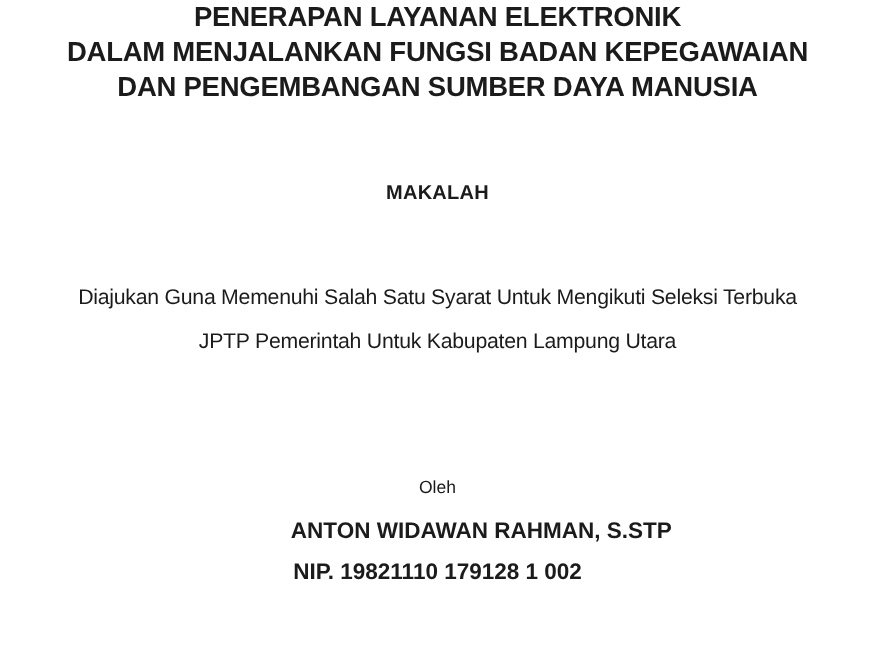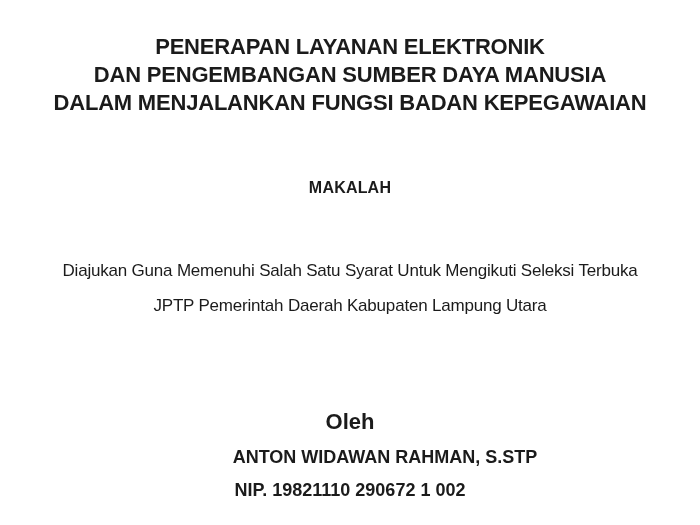--- a/index.html
+++ b/index.html
@@ -16,21 +16,20 @@
     font-family: "Liberation Sans", "DejaVu Sans", sans-serif;
     color: #1b1b1b;
     -webkit-font-smoothing: antialiased;
   }
   .center-line {
     width: 100%;
     text-align: center;
     white-space: nowrap;
   }
   .title-block {
-    padding-top: 33px;
   }
   .title-line {
     font-size: 22px;
     font-weight: bold;
     line-height: 28px;
     letter-spacing: -0.2px;
   }
   .doc-type {
     margin-top: 57px;
     font-size: 16px;
@@ -47,22 +46,22 @@
   }
   .subtitle-2 {
     margin-top: 11px;
     font-size: 17px;
     font-weight: normal;
     line-height: 24px;
     letter-spacing: -0.2px;
   }
   .by-label {
     margin-top: 92px;
-    font-size: 22px;
-    font-weight: bold;
+    font-size: 14px;
+    font-weight: normal;
     line-height: 24px;
   }
   .author-name {
     margin-top: 11px;
     font-size: 18px;
     font-weight: bold;
     line-height: 24px;
     padding-left: 35px;
   }
   .author-nip {
@@ -72,29 +71,29 @@
     line-height: 24px;
   }
 </style>
 </head>
 <body>
 
 <div class="page">
 
   <div class="title-block">
     <div class="center-line title-line">PENERAPAN LAYANAN ELEKTRONIK</div>
+    <div class="center-line title-line">DALAM MENJALANKAN FUNGSI BADAN KEPEGAWAIAN</div>
     <div class="center-line title-line">DAN PENGEMBANGAN SUMBER DAYA MANUSIA</div>
-    <div class="center-line title-line">DALAM MENJALANKAN FUNGSI BADAN KEPEGAWAIAN</div>
   </div>
 
   <div class="center-line doc-type">MAKALAH</div>
 
   <div class="center-line subtitle-1">Diajukan Guna Memenuhi Salah Satu Syarat Untuk Mengikuti Seleksi Terbuka</div>
 
-  <div class="center-line subtitle-2">JPTP Pemerintah Daerah Kabupaten Lampung Utara</div>
+  <div class="center-line subtitle-2">JPTP Pemerintah Untuk Kabupaten Lampung Utara</div>
 
   <div class="center-line by-label">Oleh</div>
 
   <div class="center-line author-name">ANTON WIDAWAN RAHMAN, S.STP</div>
 
-  <div class="center-line author-nip">NIP. 19821110 290672 1 002</div>
+  <div class="center-line author-nip">NIP. 19821110 179128 1 002</div>
 
 </div>
 
 </body></html>

